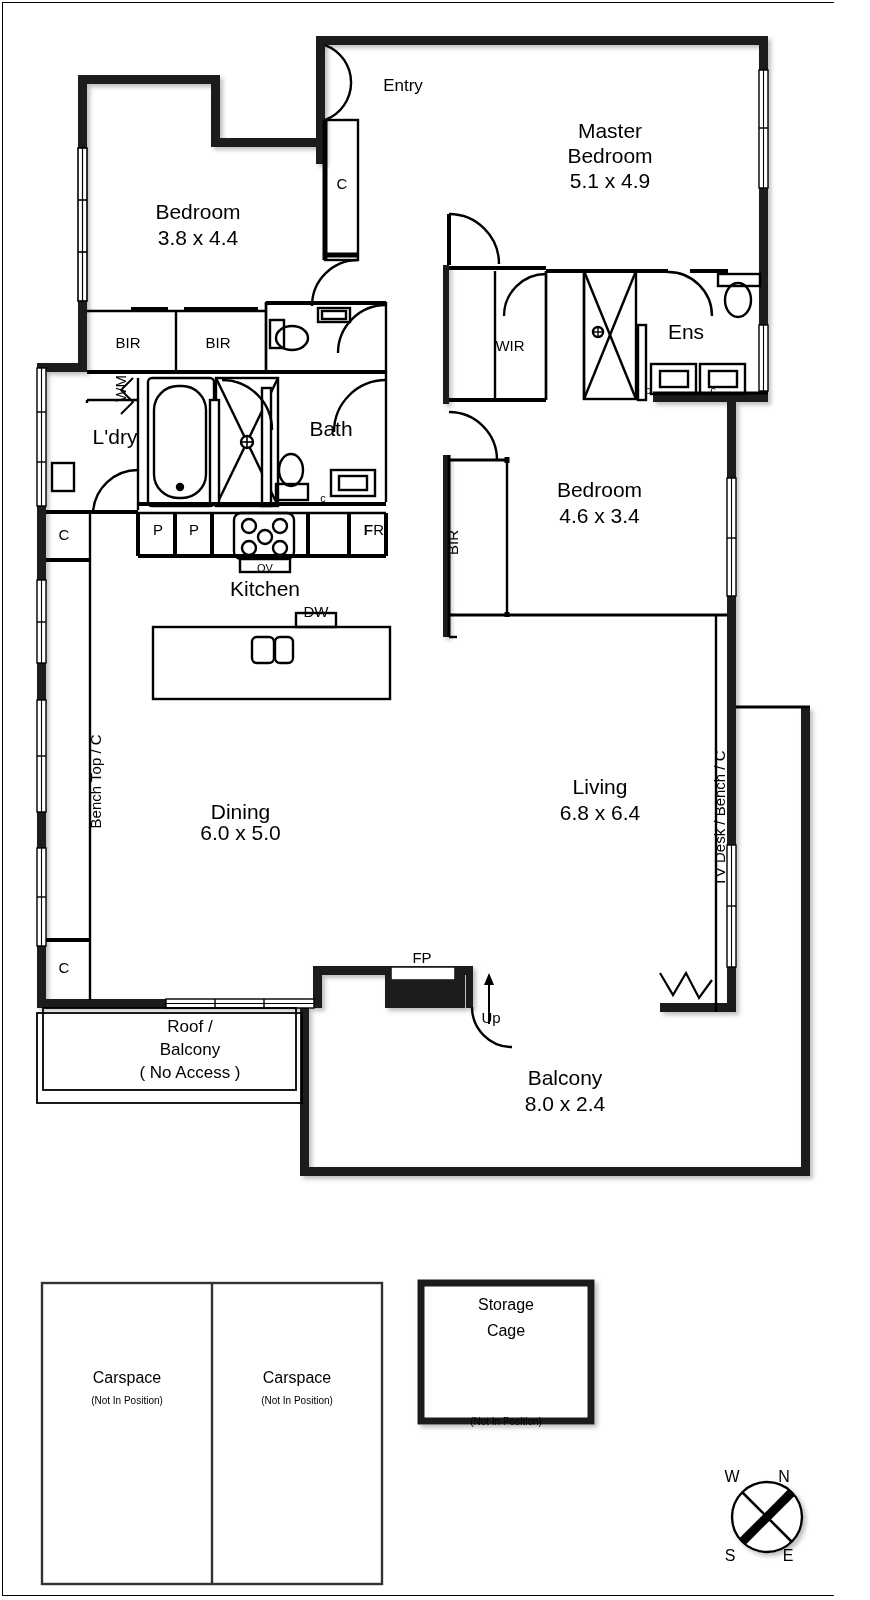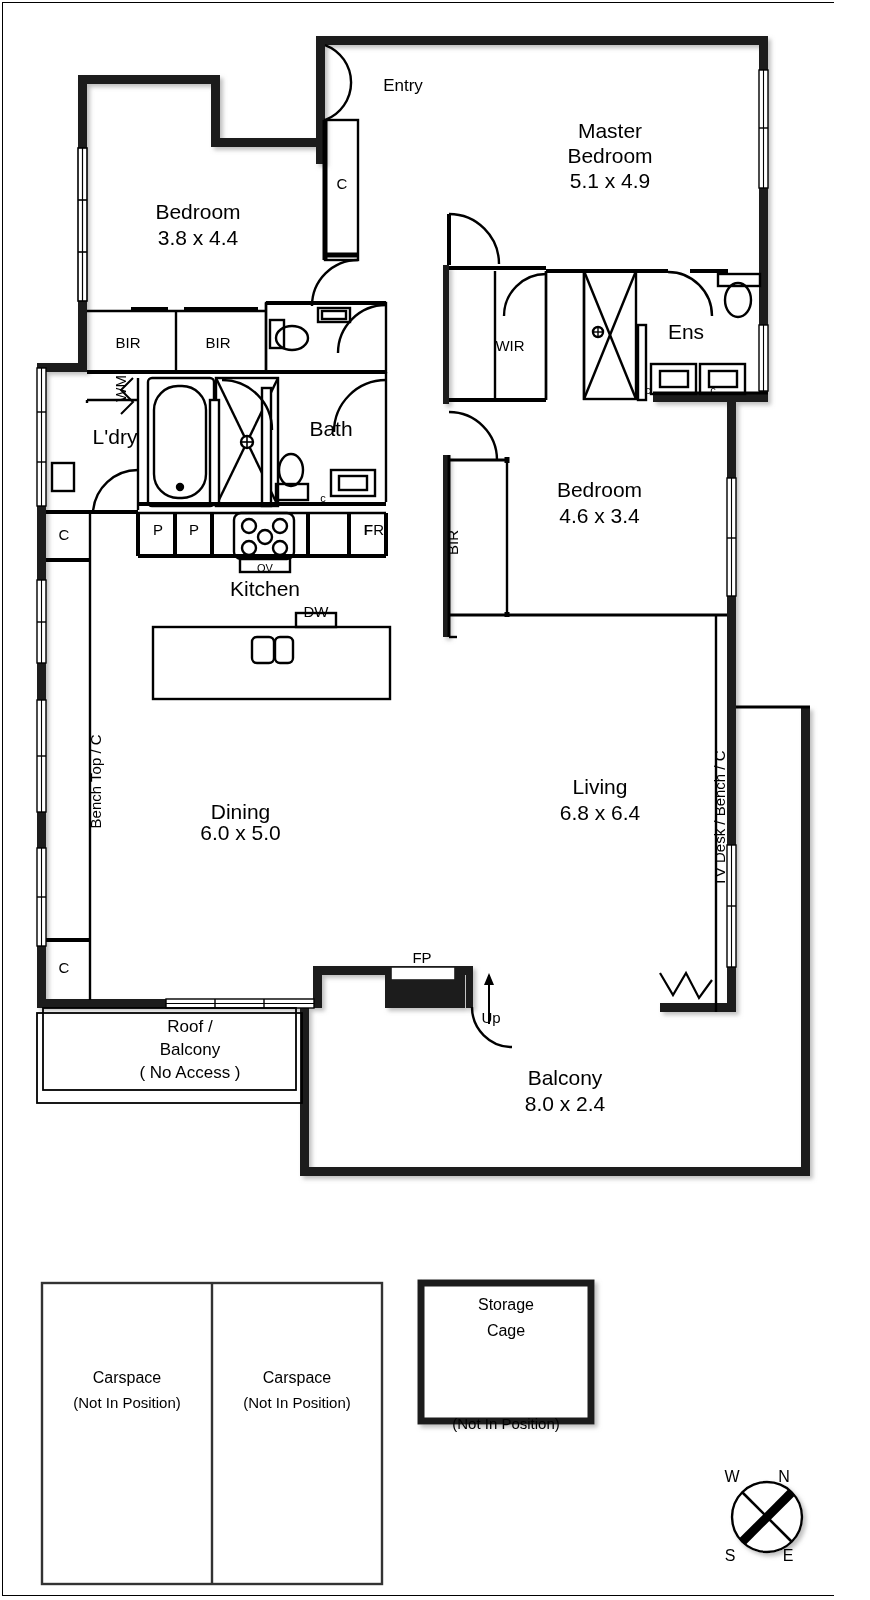--- a/index.html
+++ b/index.html
@@ -7,21 +7,21 @@
   #page{position:relative;width:834px;height:1600px;overflow:hidden;background:#fff;}
   #frame{position:absolute;left:2px;top:2px;width:864px;height:1594px;border:1.5px solid #000;box-sizing:border-box;}
   svg{position:absolute;left:0;top:0;}
   .lbl{position:absolute;text-align:center;line-height:1.12;white-space:pre;}
   .room{font-size:21px;}
   .small{font-size:15px;}
   .tiny{font-size:11px;}
   .mid{font-size:17px;}
   .vert{transform-origin:50% 50%;}
   .cs{font-size:16px;}
-  .csn{font-size:15px;}
+  .csn{font-size:10px;}
   .compass{font-size:16px;font-weight:normal;}
 </style>
 </head>
 <body>
 
 <div id="page">
   <div id="frame"></div>
 
   <svg width="870" height="1600" viewBox="0 0 870 1600">
     <defs>

